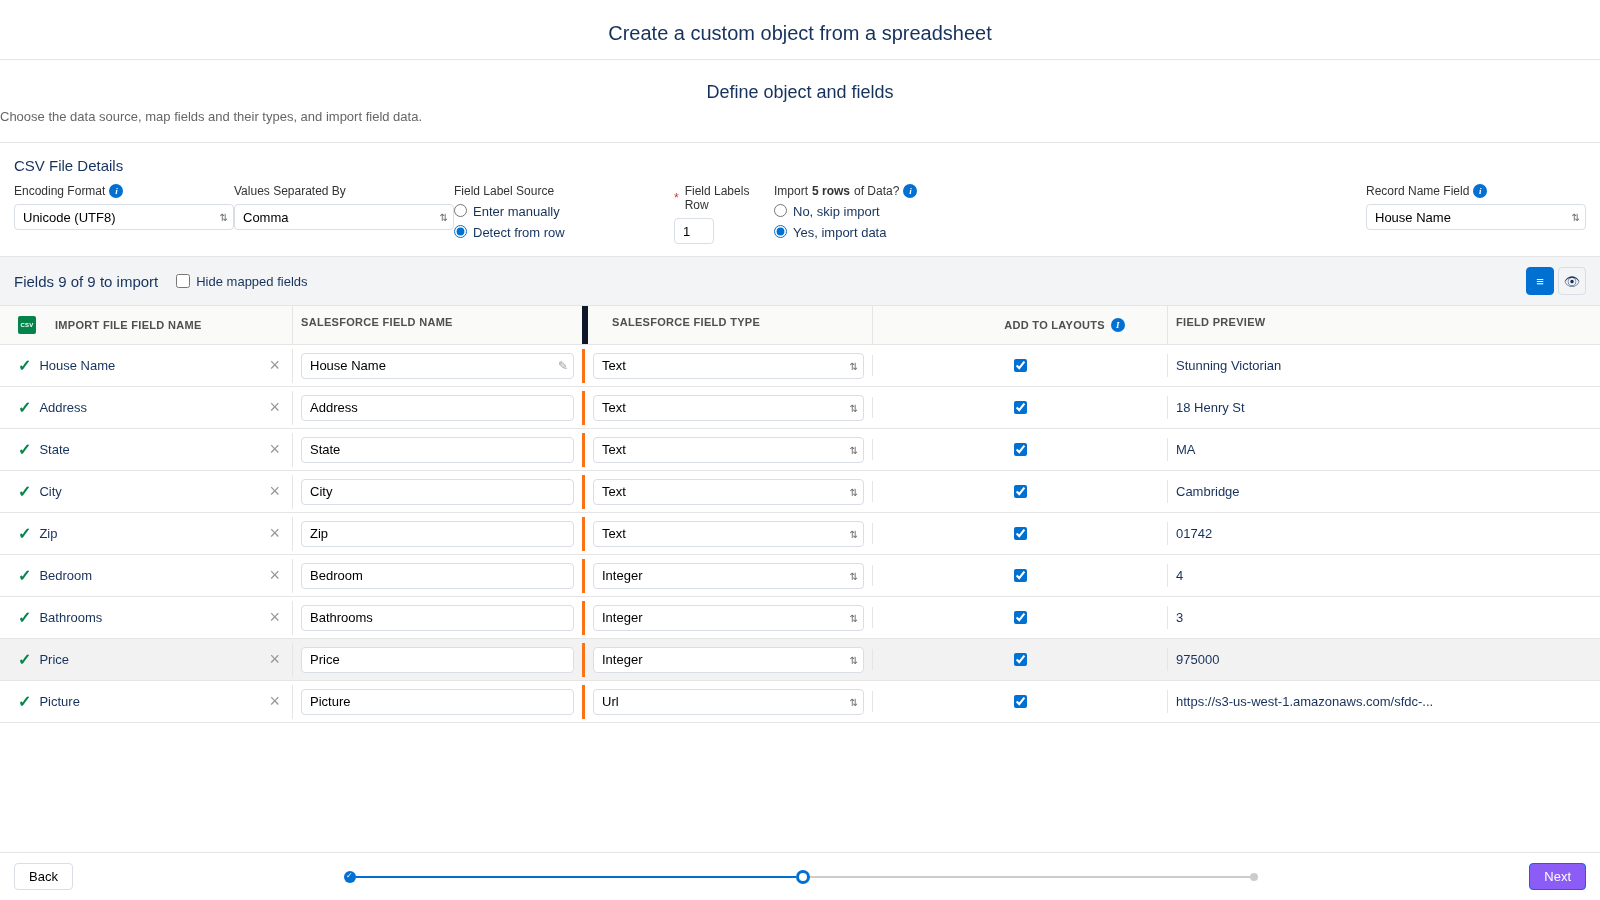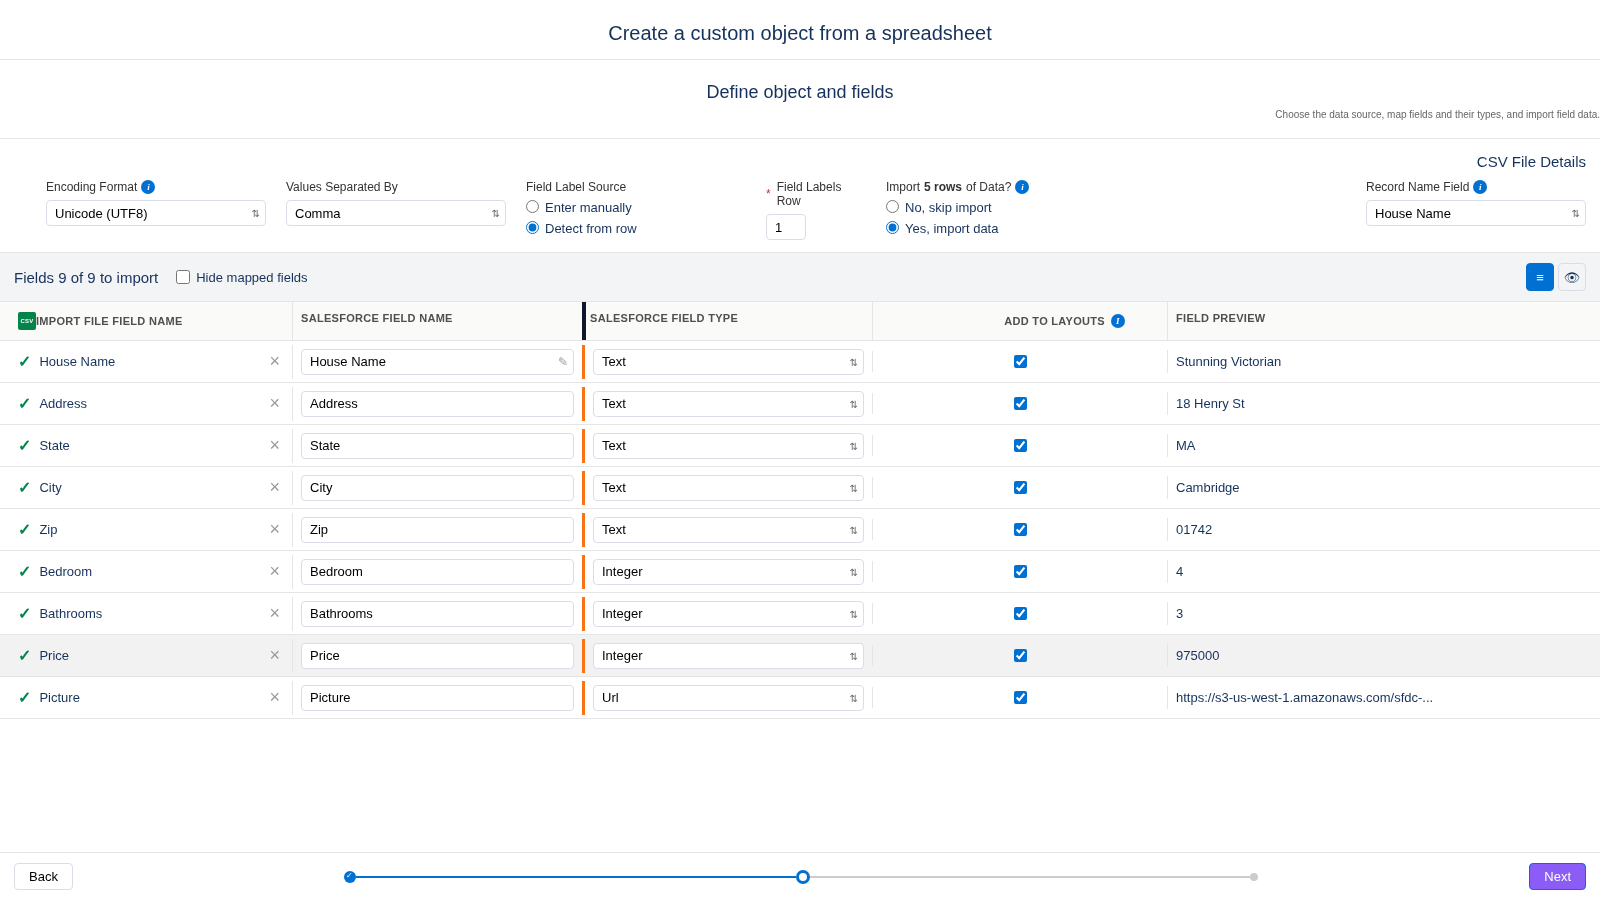--- a/index.html
+++ b/index.html
@@ -1,22 +1,22 @@
 <!DOCTYPE html>
 <html><head>
 <meta charset="utf-8">
 <style>
 * { box-sizing: border-box; margin: 0; padding: 0; }
 body { font-family: -apple-system, BlinkMacSystemFont, 'Segoe UI', Arial, sans-serif; font-size: 13px; color: #16325c; background: #fff; }
 .header-main { text-align: center; padding: 22px 0 14px; font-size: 20px; font-weight: 400; border-bottom: 1px solid #e5e5e5; }
 .subheader { text-align: center; padding: 22px 0 6px; font-size: 18px; font-weight: 400; }
-.subtext { text-align: right; color: #666; font-size: 10px; padding-bottom: 18px; border-bottom: 1px solid #e5e5e5; }
+.subtext { text-align: left; color: #666; font-size: 13px; padding-bottom: 18px; border-bottom: 1px solid #e5e5e5; }
 .csv-section { padding: 14px 14px 12px; border-bottom: 1px solid #e5e5e5; }
-.csv-section-title { font-size: 15px; margin-bottom: 10px; text-align: right; }
-.csv-grid { display: flex; gap: 20px; align-items: flex-start; margin-left: 32px; }
+.csv-section-title { font-size: 15px; margin-bottom: 10px; }
+.csv-grid { display: flex; align-items: flex-start; }
 .csv-col { display: flex; flex-direction: column; gap: 6px; }
 .col-encoding { width: 220px; }
 .col-sep { width: 220px; }
 .col-source { width: 220px; }
 .col-labelrow { width: 100px; }
 .col-import { width: 190px; }
 .col-record { width: 220px; margin-left: auto; }
 .field-label { font-size: 12px; color: #333; display: flex; align-items: center; gap: 4px; }
 .info-icon { display: inline-flex; width: 14px; height: 14px; border-radius: 50%; background: #0070d2; color: #fff; font-size: 9px; font-weight: bold; align-items: center; justify-content: center; font-style: italic; font-family: serif; }
 .select-input { height: 26px; border: 1px solid #d8dde6; border-radius: 4px; padding: 2px 28px 2px 8px; font-size: 13px; appearance: none; background: #fff; position: relative; width: 100%; }
@@ -29,23 +29,23 @@
 
 .fields-bar { display: flex; align-items: center; padding: 10px 14px; background: #f3f4f6; border-bottom: 1px solid #e5e5e5; }
 .fields-bar-title { font-size: 15px; margin-right: 18px; }
 .checkbox-row { display: flex; align-items: center; gap: 6px; font-size: 13px; }
 .checkbox-row input { width: 14px; height: 14px; }
 .view-toggle { margin-left: auto; display: flex; gap: 4px; }
 .view-btn { width: 28px; height: 28px; border: 1px solid #d8dde6; border-radius: 4px; display: flex; align-items: center; justify-content: center; cursor: pointer; }
 .view-btn.active { background: #0070d2; border-color: #0070d2; color: #fff; }
 
 .table-header { display: flex; background: #fafaf9; border-bottom: 1px solid #e5e5e5; font-size: 11px; font-weight: 600; color: #514f4d; text-transform: uppercase; letter-spacing: 0.3px; }
-.col-import-file { width: 292px; padding: 10px 8px 10px 18px; display: flex; align-items: center; gap: 0; }
+.col-import-file { width: 292px; padding: 10px 8px 10px 18px; display: flex; align-items: center; gap: 19px; }
 .col-sf-name { width: 290px; padding: 10px 8px; border-left: 1px solid #e5e5e5; }
-.col-sf-type { width: 290px; padding: 10px 4px; border-left: 4px solid #0f172a; }
+.col-sf-type { width: 290px; padding: 10px 24px; border-left: 6px solid #0f172a; }
 .col-add-layout { width: 295px; padding: 10px 8px; border-left: 1px solid #e5e5e5; text-align: right; padding-right: 42px; display: flex; justify-content: flex-end; align-items: center; gap: 6px; }
 .col-preview { flex: 1; padding: 10px 8px; border-left: 1px solid #e5e5e5; }
 
 .table-row { display: flex; border-bottom: 1px solid #e5e5e5; align-items: center; min-height: 42px; }
 .table-row.hover { background: #f3f2f2; }
 .cell-import { width: 292px; padding: 4px 8px 4px 18px; display: flex; align-items: center; gap: 8px; }
 .cell-sf-name { width: 290px; padding: 4px 8px; border-left: 1px solid #e5e5e5; }
 .cell-sf-type { width: 290px; padding: 4px 8px; border-left: 3px solid #f97316; }
 .cell-layout { width: 295px; padding: 4px 8px; border-left: 1px solid #e5e5e5; display: flex; justify-content: center; }
 .cell-preview { flex: 1; padding: 4px 8px; border-left: 1px solid #e5e5e5; font-size: 13px; overflow: hidden; text-overflow: ellipsis; white-space: nowrap; }

